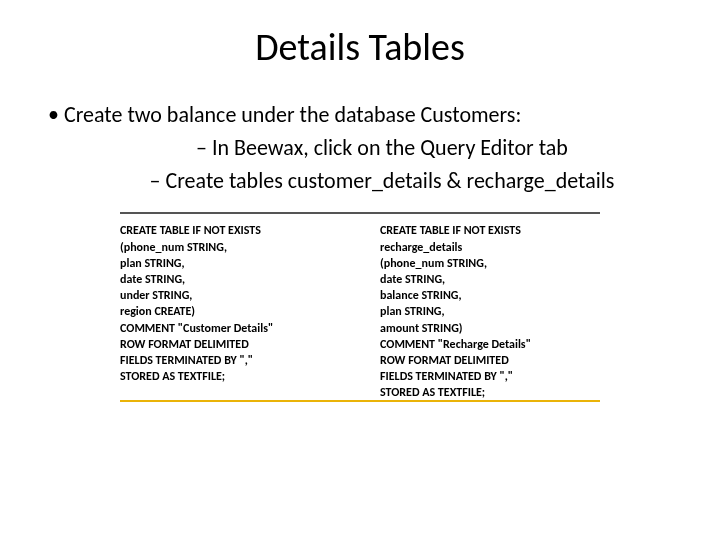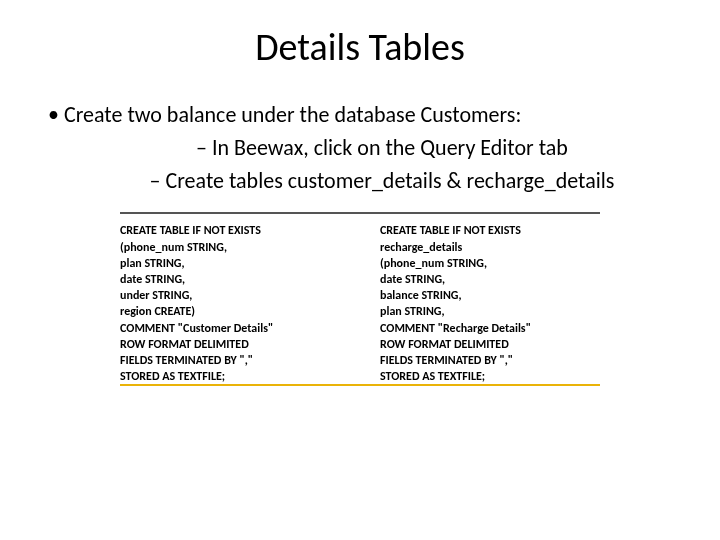--- a/index.html
+++ b/index.html
@@ -78,18 +78,19 @@
       <div class="code-line"><span class="kw">FIELDS TERMINATED BY ","</span></div>
       <div class="code-line"><span class="kw">STORED AS TEXTFILE;</span></div>
     </div>
   <div class="code-col" id="code-right">
       <div class="code-line"><span class="kw">CREATE TABLE IF NOT EXISTS</span></div>
       <div class="code-line"><span class="kw">recharge_details</span></div>
       <div class="code-line"><span class="kw">(phone_num STRING,</span></div>
       <div class="code-line"><span class="kw">date STRING,</span></div>
       <div class="code-line"><span class="kw">balance STRING,</span></div>
       <div class="code-line"><span class="kw">plan STRING,</span></div>
+      <div class="code-line"><span class="kw">amount STRING)</span></div>
       <div class="code-line"><span class="kw">COMMENT "Recharge Details"</span></div>
       <div class="code-line"><span class="kw">ROW FORMAT DELIMITED</span></div>
       <div class="code-line"><span class="kw">FIELDS TERMINATED BY ","</span></div>
       <div class="code-line"><span class="kw">STORED AS TEXTFILE;</span></div>
     </div>
 </div>
 
 </body></html>

